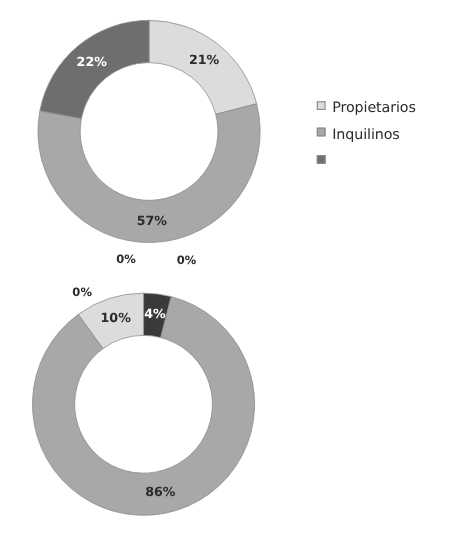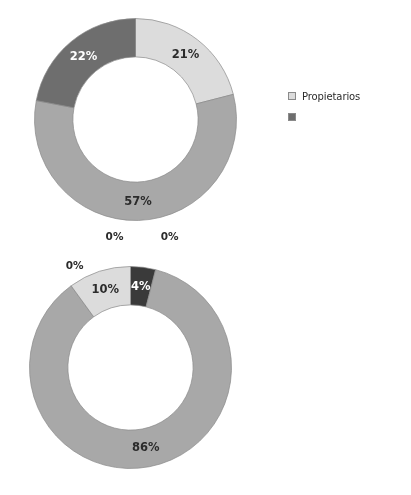--- a/index.html
+++ b/index.html
@@ -38,21 +38,21 @@
     fill: #2b2b2b;
     text-anchor: middle;
     dominant-baseline: middle;
   }
   .slice-label.on-dark { fill: #ffffff; }
   .slice-label.tiny { font-size: 10.5px; font-weight: 600; }
 
   .legend {
     position: absolute;
     font-family: "DejaVu Sans", sans-serif;
-    font-size: 10px;
+    font-size: 13px;
     line-height: 1.18;
     color: #2b2b2b;
   }
   #legend-1 { left: 288px; top: 91px; width: 120px; }
 
   .legend-row {
     display: flex;
     align-items: flex-start;
     margin-bottom: 9px;
   }
@@ -85,20 +85,24 @@
         <text x="55.4" y="44.5" class="slice-label on-dark">22%</text>
       </svg>
   </div>
 
   <div class="legend" id="legend-1">
     <div class="legend-row">
       <span class="legend-swatch" style="background:#dcdcdc"></span>
       <span class="legend-text">Propietarios</span>
     </div>
     <div class="legend-row">
+      <span class="legend-swatch" style="background:#a8a8a8"></span>
+      <span class="legend-text">Inquilinos</span>
+    </div>
+    <div class="legend-row">
       <span class="legend-swatch" style="background:#6e6e6e"></span>
     </div>
   </div>
 
 </div>
 
 <div class="chart-block" id="chart-2">
 
   <div class="donut-wrap" id="donut-2-wrap">
     <svg class="donut" id="donut-2" width="215" height="215" viewBox="0 0 215 215">

